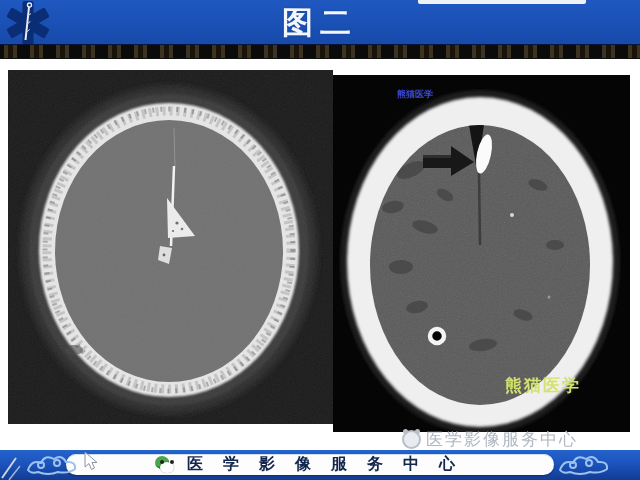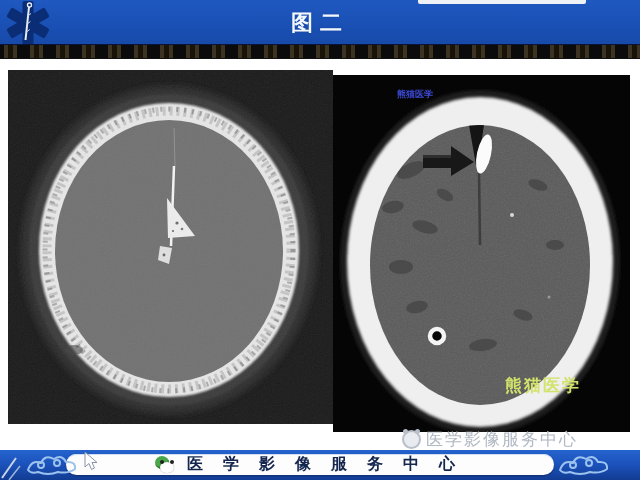--- a/index.html
+++ b/index.html
@@ -8,21 +8,21 @@
     background:#ffffff;font-family:"Liberation Sans",sans-serif;
   }
   
   .banner{position:absolute;left:0;top:0;width:640px;height:44px;
     background:linear-gradient(180deg,#1f58c0 0%,#1a50b4 60%,#174aa9 100%);}
   .banner-strip{position:absolute;left:418px;top:0;width:168px;height:4px;
     background:#eef2f7;border-radius:0 0 2px 2px;}
   .emblem{position:absolute;left:2px;top:0;width:52px;height:46px;}
   .page-title{position:absolute;left:0;right:0;top:3px;height:40px;
     display:flex;align-items:center;justify-content:center;
-    font-size:22px;font-weight:bold;letter-spacing:7px;
+    font-size:31px;font-weight:bold;letter-spacing:7px;
     color:#f3f7fb;text-shadow:0 0 2px rgba(15,55,140,.55);}
   
   .ornament{position:absolute;left:0;top:44px;width:640px;height:13px;
     background:
       repeating-linear-gradient(90deg,
         #0b0b0b 0px, #0b0b0b 4px,
         #3d3322 4px, #3d3322 8px,
         #191308 8px, #191308 13px,
         #3d3322 13px, #3d3322 17px,
         #0b0b0b 17px, #0b0b0b 26px);

